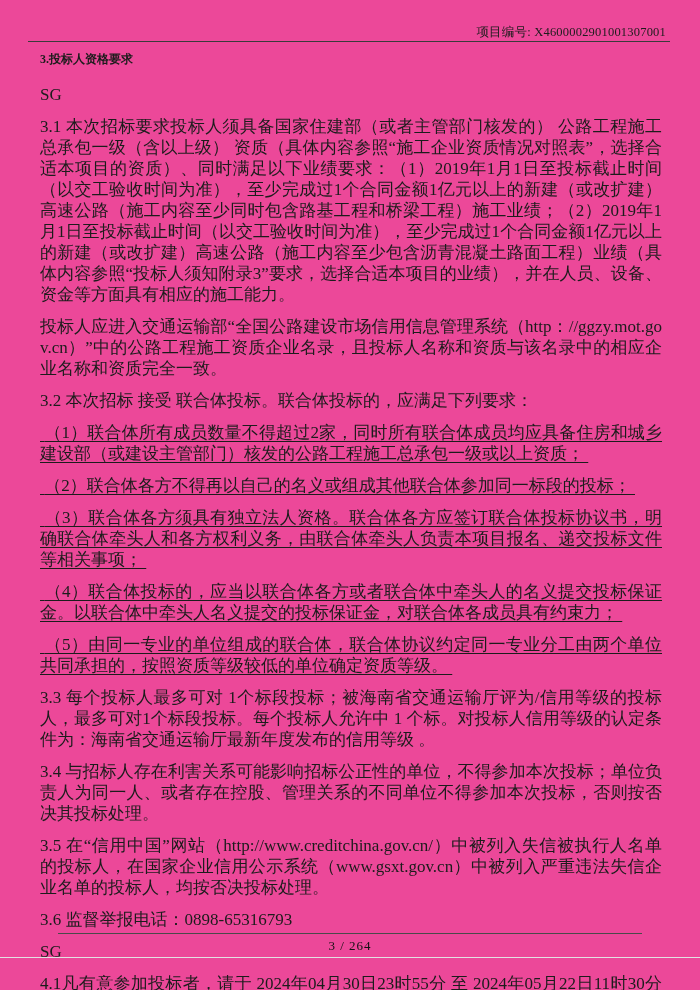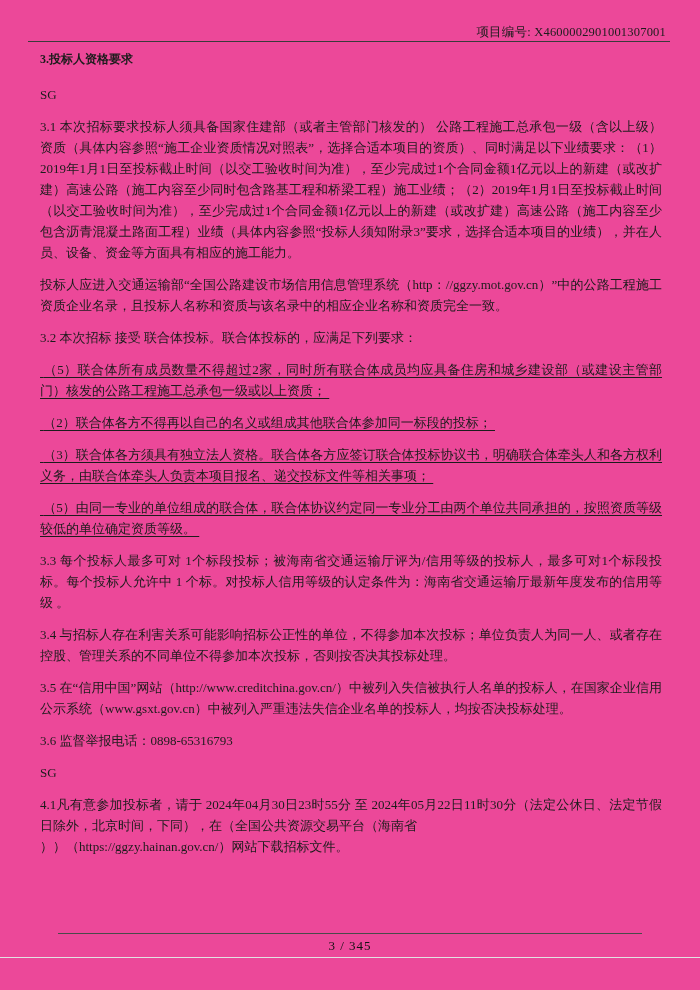--- a/index.html
+++ b/index.html
@@ -26,21 +26,21 @@
   .header-rule {
     position: absolute;
     left: 28px; right: 30px; top: 41px;
     border-top: 1.5px solid #3a3a3a;
   }
   .content {
     position: absolute;
     left: 40px; right: 38px; top: 48px;
   }
   p.para {
-    font-size: 13px;
+    font-size: 17px;
     line-height: 21px;
     margin-bottom: 11px;
     text-align: justify;
     white-space: pre-wrap;
     word-break: break-all;
   }
   p.heading {
     font-size: 12px;
     font-weight: bold;
     line-height: 22px;
@@ -82,33 +82,34 @@
     <span class="num">X4600002901001307001</span>
   </div>
   <div class="header-rule"></div>
 
   <div class="content">
     <p class="heading">3.投标人资格要求</p>
     <p class="para">SG</p>
     <p class="para">3.1 本次招标要求投标人须具备国家住建部（或者主管部门核发的） 公路工程施工总承包一级（含以上级） 资质（具体内容参照“施工企业资质情况对照表”，选择合适本项目的资质）、同时满足以下业绩要求：（1）2019年1月1日至投标截止时间（以交工验收时间为准），至少完成过1个合同金额1亿元以上的新建（或改扩建）高速公路（施工内容至少同时包含路基工程和桥梁工程）施工业绩；（2）2019年1月1日至投标截止时间（以交工验收时间为准），至少完成过1个合同金额1亿元以上的新建（或改扩建）高速公路（施工内容至少包含沥青混凝土路面工程）业绩（具体内容参照“投标人须知附录3”要求，选择合适本项目的业绩），并在人员、设备、资金等方面具有相应的施工能力。</p>
     <p class="para">投标人应进入交通运输部“全国公路建设市场信用信息管理系统（http：//ggzy.mot.gov.cn）”中的公路工程施工资质企业名录，且投标人名称和资质与该名录中的相应企业名称和资质完全一致。</p>
     <p class="para">3.2 本次招标 接受 联合体投标。联合体投标的，应满足下列要求：</p>
-    <p class="para underlined"> （5）联合体所有成员数量不得超过2家，同时所有联合体成员均应具备住房和城乡建设部（或建设主管部门）核发的公路工程施工总承包一级或以上资质； </p>
+    <p class="para underlined"> （1）联合体所有成员数量不得超过2家，同时所有联合体成员均应具备住房和城乡建设部（或建设主管部门）核发的公路工程施工总承包一级或以上资质； </p>
     <p class="para underlined"> （2）联合体各方不得再以自己的名义或组成其他联合体参加同一标段的投标； </p>
     <p class="para underlined"> （3）联合体各方须具有独立法人资格。联合体各方应签订联合体投标协议书，明确联合体牵头人和各方权利义务，由联合体牵头人负责本项目报名、递交投标文件等相关事项； </p>
+    <p class="para underlined"> （4）联合体投标的，应当以联合体各方或者联合体中牵头人的名义提交投标保证金。以联合体中牵头人名义提交的投标保证金，对联合体各成员具有约束力； </p>
     <p class="para underlined"> （5）由同一专业的单位组成的联合体，联合体协议约定同一专业分工由两个单位共同承担的，按照资质等级较低的单位确定资质等级。 </p>
     <p class="para">3.3 每个投标人最多可对 1个标段投标；被海南省交通运输厅评为/信用等级的投标人，最多可对1个标段投标。每个投标人允许中 1 个标。对投标人信用等级的认定条件为：海南省交通运输厅最新年度发布的信用等级 。</p>
     <p class="para">3.4 与招标人存在利害关系可能影响招标公正性的单位，不得参加本次投标；单位负责人为同一人、或者存在控股、管理关系的不同单位不得参加本次投标，否则按否决其投标处理。</p>
     <p class="para">3.5 在“信用中国”网站（http://www.creditchina.gov.cn/）中被列入失信被执行人名单的投标人，在国家企业信用公示系统（www.gsxt.gov.cn）中被列入严重违法失信企业名单的投标人，均按否决投标处理。</p>
     <p class="para">3.6 监督举报电话：0898-65316793</p>
     <p class="para">SG</p>
     <p class="para">4.1凡有意参加投标者，请于 2024年04月30日23时55分 至 2024年05月22日11时30分（法定公休日、法定节假日除外，北京时间，下同），在（全国公共资源交易平台（海南省
 ））（https://ggzy.hainan.gov.cn/）网站下载招标文件。</p>
   </div>
 
   <div class="doc-footer">
     <div class="footer-rule"></div>
-    <div class="page-number">3 / 345</div>
+    <div class="page-number">3 / 264</div>
   </div>
 
   <div class="page-edge"></div>
 
 </div>
 
 </body></html>

